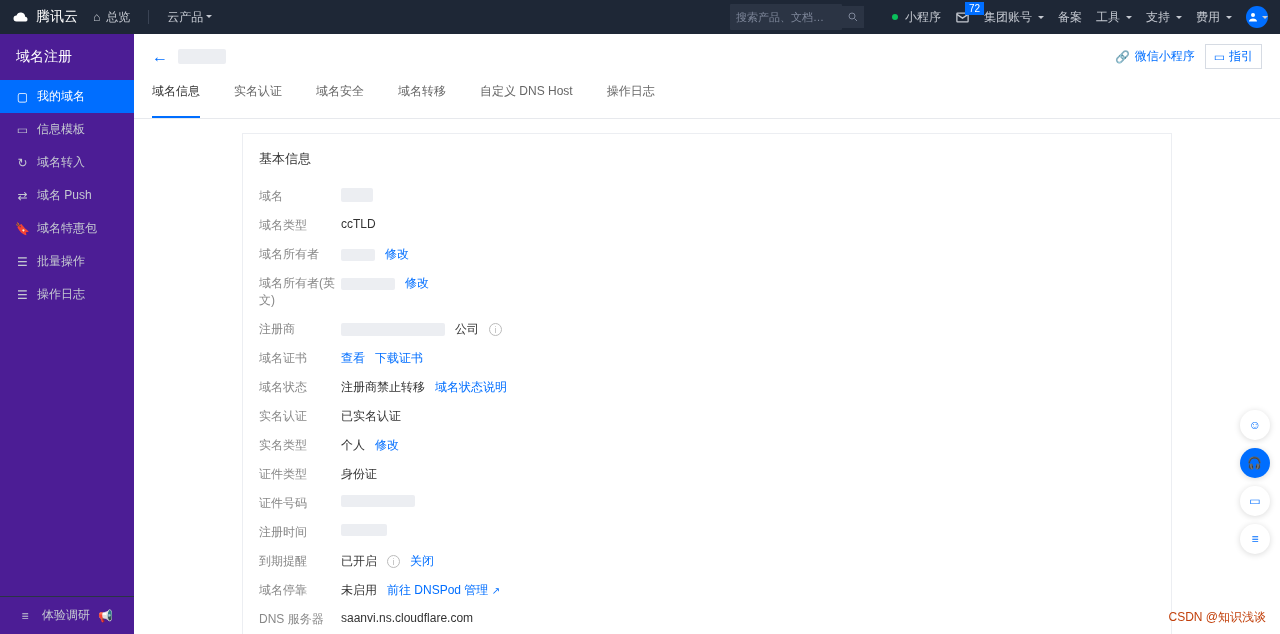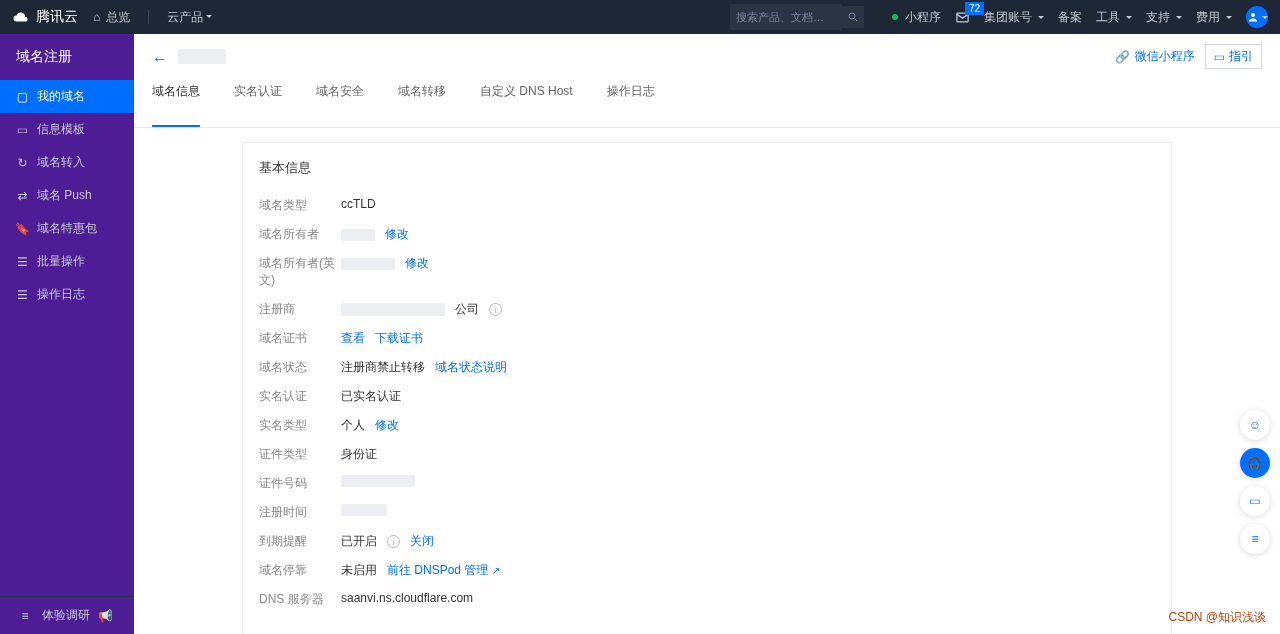--- a/index.html
+++ b/index.html
@@ -30,21 +30,21 @@
 .sidebar .survey{display:flex;align-items:center;gap:8px;padding:10px 16px;border-top:1px solid #2b3444;font-size:12px}
 .sidebar .survey .coll{width:18px;text-align:center}
 .main{flex:1;background:#fff;overflow:auto;position:relative}
 .main-hd{display:flex;align-items:center;padding:10px 18px 0;gap:10px}
 .main-hd .back{color:#006eff;font-size:16px;cursor:pointer}
 .main-hd .dom{width:48px;height:15px;background:#eceef2;border-radius:2px}
 .main-hd .sp{flex:1}
 .main-hd .mini{display:flex;align-items:center;gap:4px;color:#006eff;font-size:12px}
 .main-hd .guide{border:1px solid #d6dbe3;padding:3px 8px;font-size:12px;color:#006eff;display:flex;align-items:center;gap:4px;cursor:pointer}
 .tabs{display:flex;gap:34px;padding:14px 18px 0;border-bottom:1px solid #e7e9ed}
-.tabs .tab{padding-bottom:25px;font-size:12px;color:#666;cursor:pointer}
+.tabs .tab{padding-bottom:16px;font-size:12px;color:#666;cursor:pointer}
 .tabs .tab.active{color:#333;border-bottom:2px solid #006eff;font-weight:500}
 .panel-wrap{padding:14px 108px 40px}
 .panel{background:#fff;border:1px solid #eceef2;padding:16px 16px 20px;margin-bottom:14px}
 .panel-title{font-size:13px;font-weight:400;margin-bottom:14px;display:flex;align-items:center;gap:8px}
 .row{display:flex;align-items:flex-start;padding:6px 0;font-size:12px}
 .row .lbl{width:82px;color:#888;flex-shrink:0}
 .row .val{color:#333;display:flex;align-items:center;gap:10px;flex-wrap:wrap}
 .row .blur{background:#eceef2;border-radius:2px;display:inline-block}
 .row .blur.s1{width:32px;height:14px}
 .row .blur.s2{width:34px;height:12px}
@@ -168,20 +168,26 @@
         <span class="tab">域名转移</span>
         <span class="tab">自定义 DNS Host</span>
         <span class="tab">操作日志</span>
       </div>
 
     <div class="panel-wrap">
       <div class="panel">
         <div class="panel-title">基本信息</div>
 
         <div class="row">
+            <span class="lbl">域名</span>
+            <span class="val">
+              <span class="blur s1"></span>
+            </span>
+          </div>
+        <div class="row">
             <span class="lbl">域名类型</span>
             <span class="val">ccTLD</span>
           </div>
         <div class="row">
             <span class="lbl">域名所有者</span>
             <span class="val">
               <span class="blur s2"></span>
               <a>修改</a>
             </span>
           </div>

